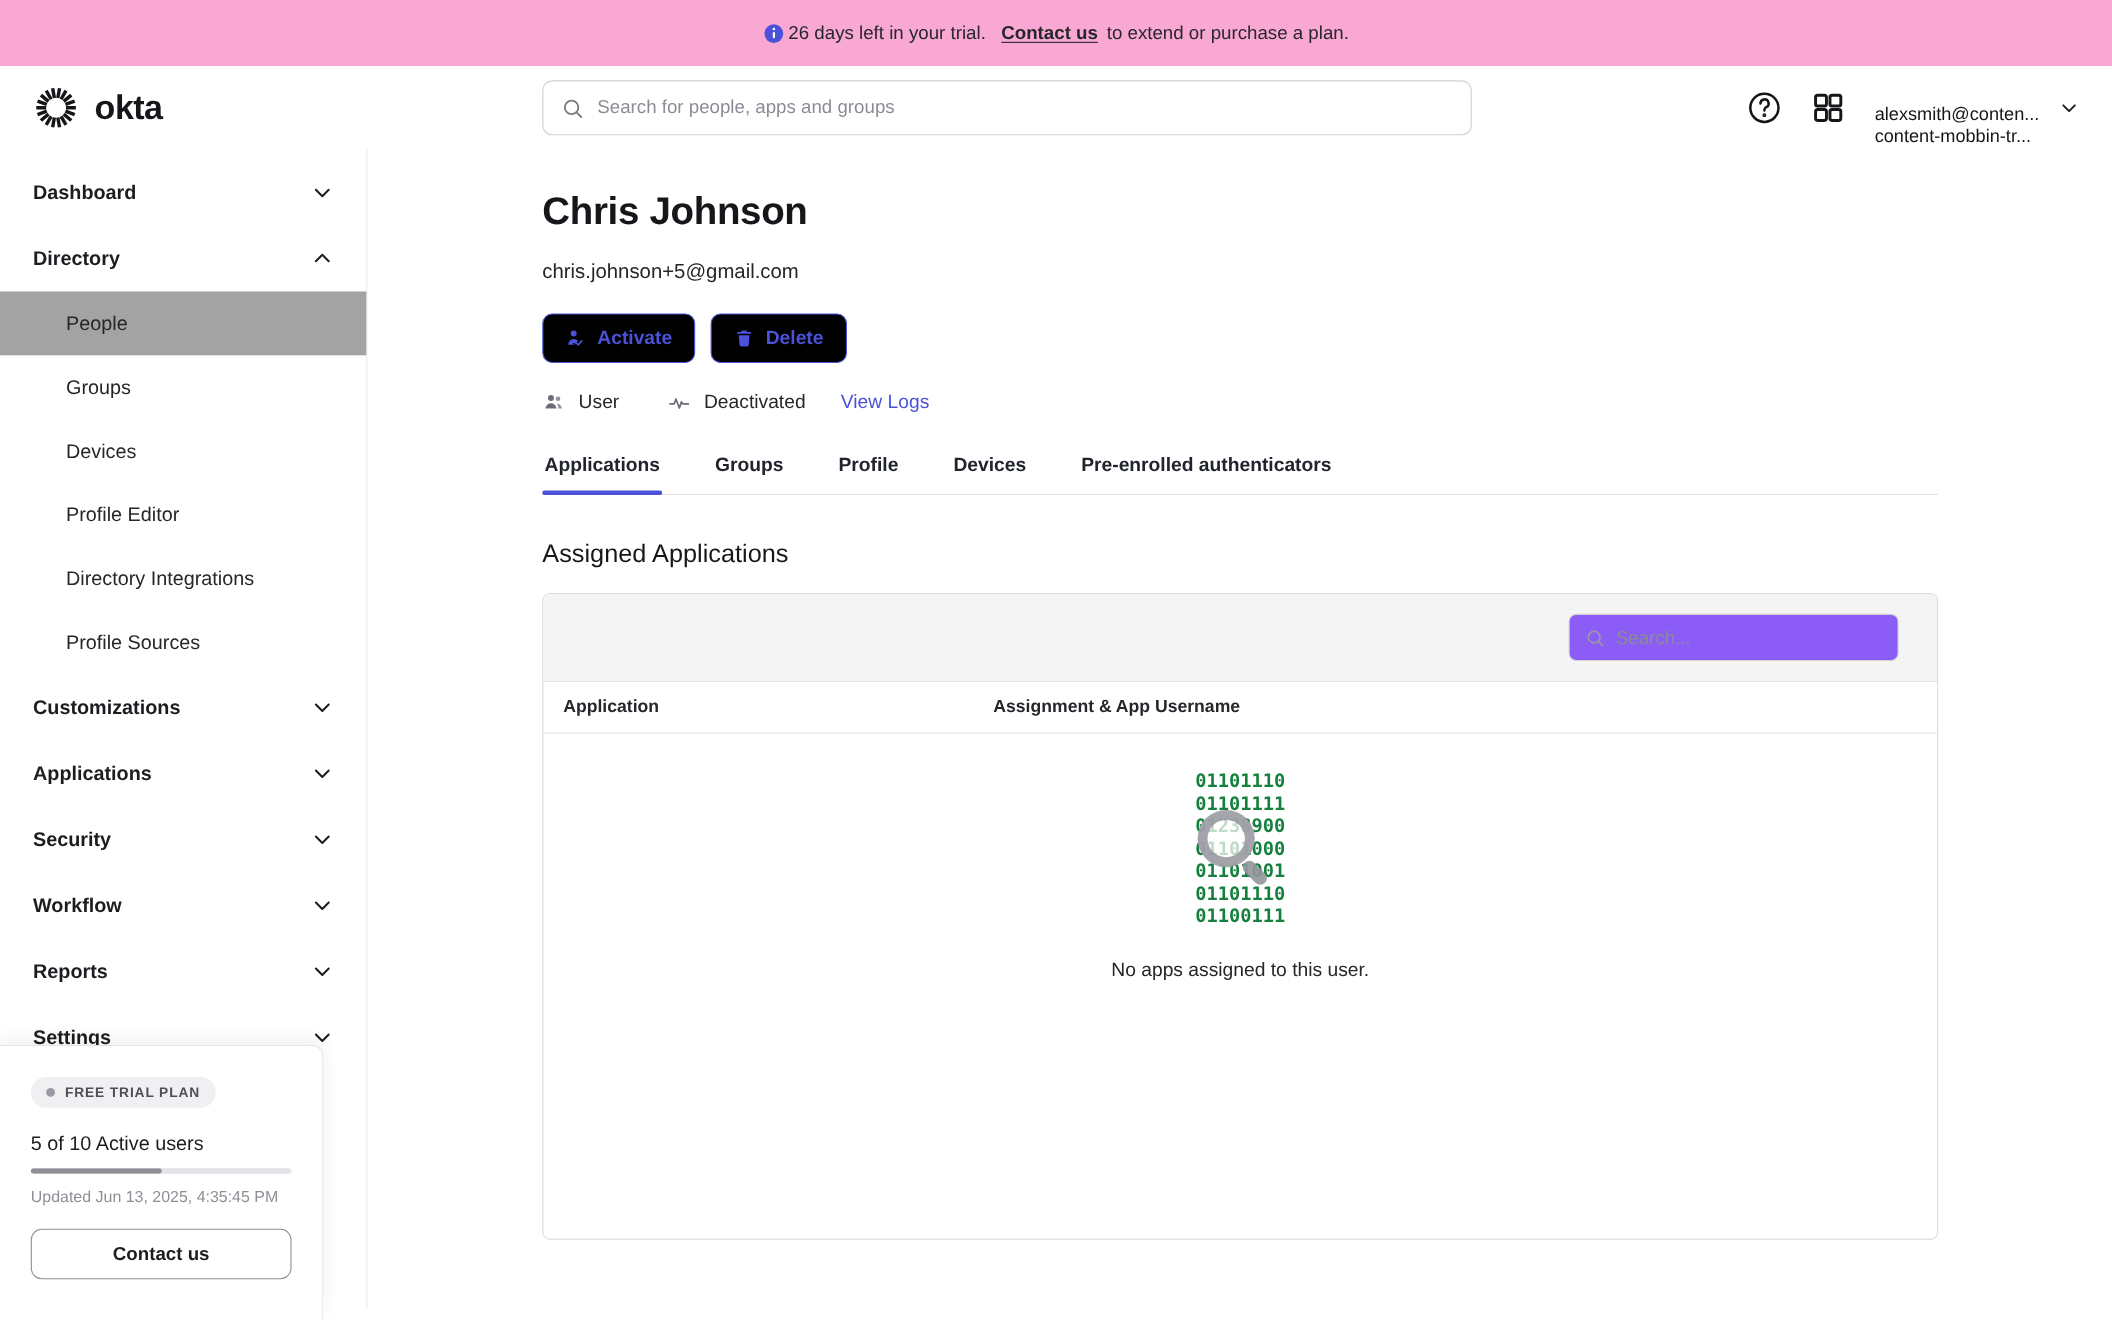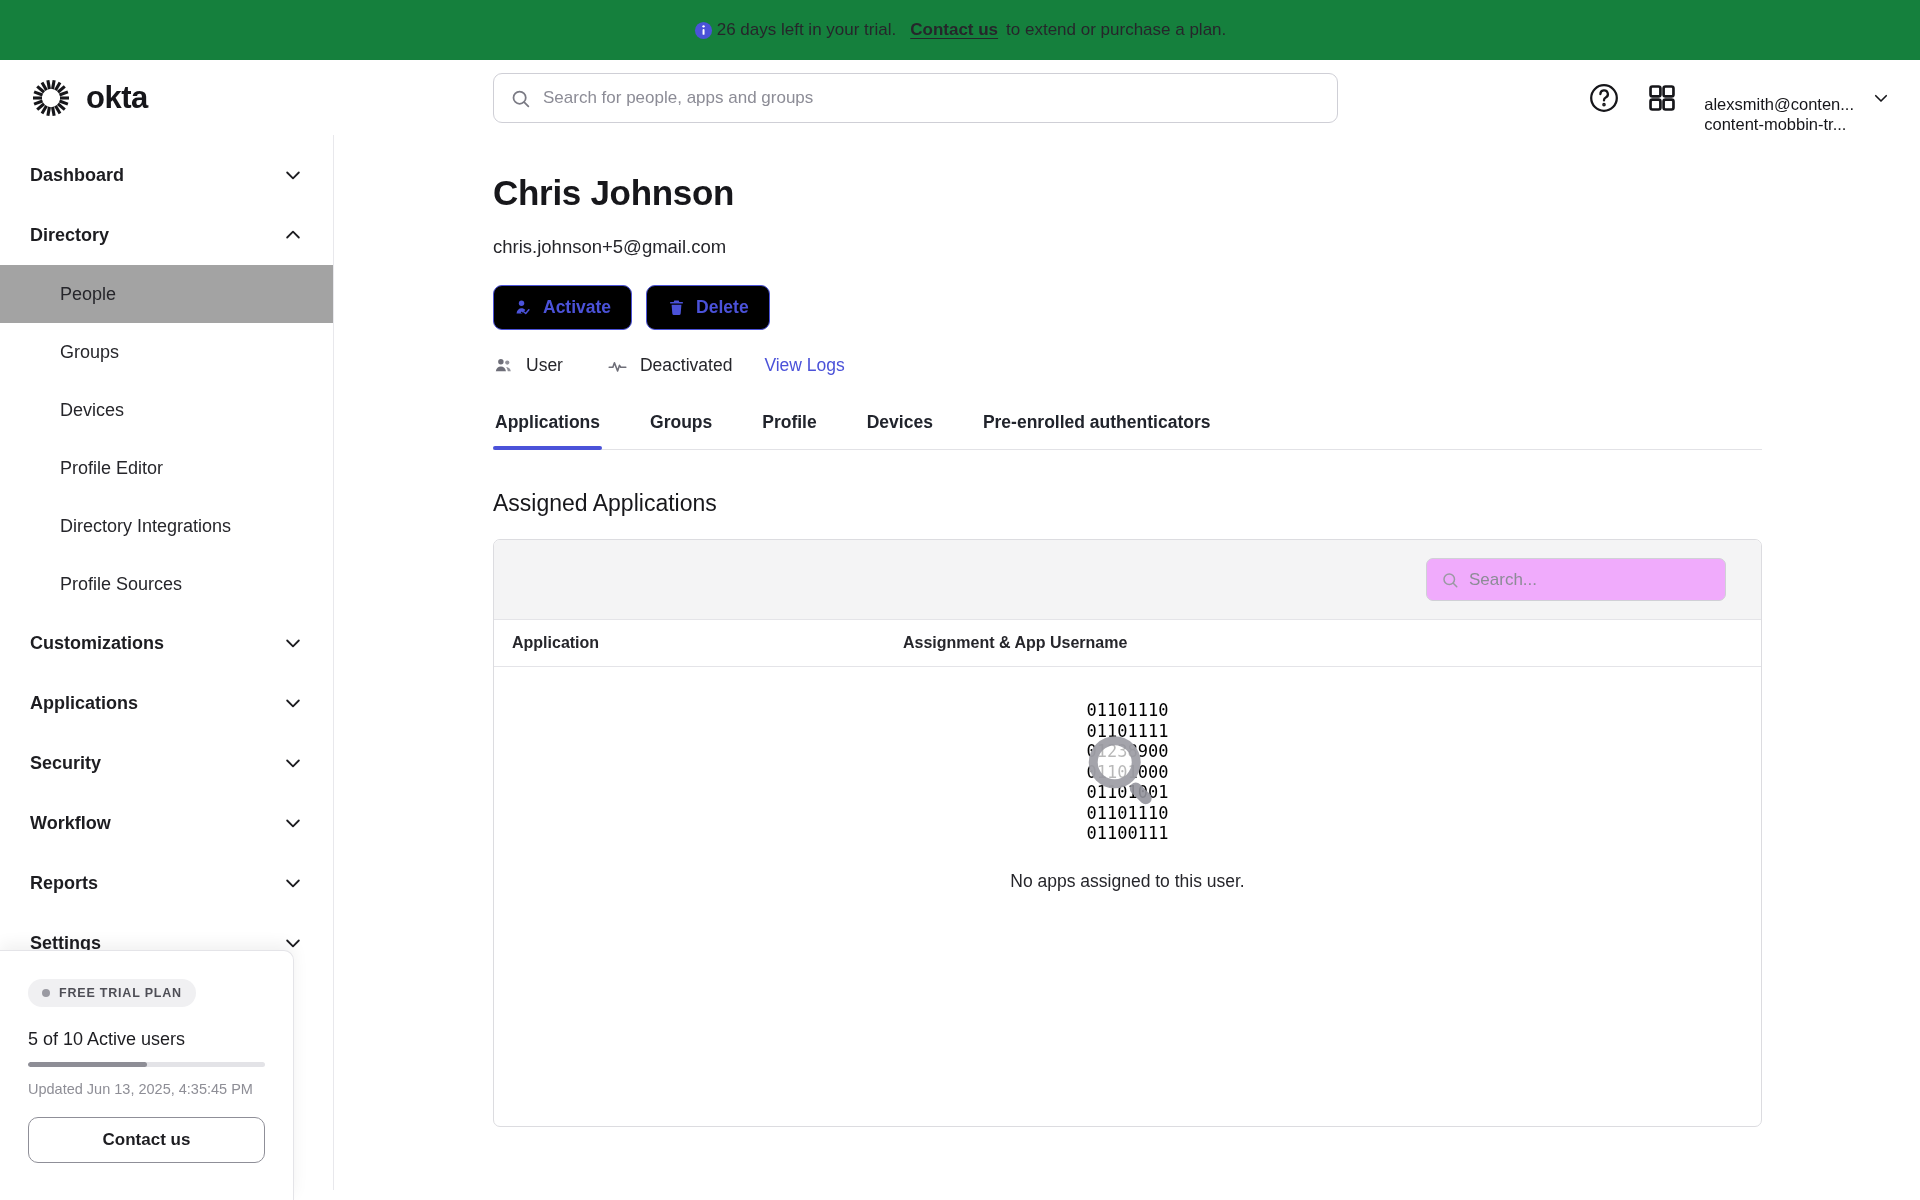--- a/index.html
+++ b/index.html
@@ -1,20 +1,20 @@
 <!DOCTYPE html>
 <html><head>
 <meta charset="utf-8">
 <style>
   * { margin:0; padding:0; box-sizing:border-box; }
   html,body { width:1920px; height:1200px; overflow:hidden; background:#ffffff;
     font-family:"Liberation Sans", sans-serif; color:#1d1d21; }
 
   
-  .banner { height:60px; background:#15803d; display:flex; align-items:center; justify-content:center; gap:4px; font-size:17px; color:#26262b; }
+  .banner { height:60px; background:#f9a8d4; display:flex; align-items:center; justify-content:center; gap:4px; font-size:17px; color:#26262b; }
   .banner .info-ic { width:19px; height:19px; display:inline-flex; }
   .banner a { color:#26262b; font-weight:600; text-decoration:underline; text-underline-offset:3px; margin:0 4px 0 10px; cursor:pointer; }
 
   
   .header { height:75px; background:#fff; display:flex; align-items:center; position:relative; }
   .logo { display:flex; align-items:center; gap:14px; margin-left:30px; }
   .logo-word { font-size:31px; font-weight:700; letter-spacing:-0.5px; color:#16161a; }
   .hdr-search { position:absolute; left:493px; top:13px; width:845px; height:50px; border:1px solid #cfcfd6; border-radius:9px; background:#fff; display:flex; align-items:center; padding:0 16px; gap:12px; }
   .hdr-search svg { width:21px; height:21px; color:#7a7a84; flex:0 0 auto; }
   .hdr-search input { border:none; outline:none; font-size:17px; color:#1d1d21; width:100%; font-family:"Liberation Sans",sans-serif; background:transparent; }
@@ -60,28 +60,28 @@
   .tabs { margin-top:36px; display:flex; gap:46px; border-bottom:1px solid #e2e2e6; }
   .tab { font-size:17.5px; font-weight:600; color:#21242c; padding:0 2px 16px 2px; cursor:pointer; position:relative; }
   .tab.active { font-weight:700; }
   .tab.active::after { content:""; position:absolute; left:0; right:0; bottom:-1px; height:4px; background:#4b52d9; border-radius:2px; }
 
   .section-title { margin-top:40px; font-size:23px; font-weight:400; color:#17171b; }
 
   
   .card { margin-top:22px; width:1269px; height:588px; border:1px solid #dcdce0; border-radius:7px; overflow:hidden; background:#fff; position:relative; }
   .card-toolbar { height:80px; background:#f4f4f5; border-bottom:1px solid #e4e4e8; display:flex; align-items:center; justify-content:flex-end; padding-right:35px; }
-  .tbl-search { width:300px; height:43px; background:#f0abfc; border:1px solid #d0d0d6; border-radius:7px; display:flex; align-items:center; padding:0 14px; gap:10px; }
+  .tbl-search { width:300px; height:43px; background:#8b5cf6; border:1px solid #d0d0d6; border-radius:7px; display:flex; align-items:center; padding:0 14px; gap:10px; }
   .tbl-search svg { width:18px; height:18px; color:#9a9aa2; flex:0 0 auto; }
   .tbl-search input { border:none; outline:none; font-size:17px; width:100%; color:#1d1d21; background:transparent; font-family:"Liberation Sans",sans-serif; }
   .tbl-search input::placeholder { color:#8c8c96; }
   .tbl-head { height:47px; display:flex; align-items:center; border-bottom:1px solid #e4e4e8; font-size:16px; font-weight:700; color:#26262b; }
   .tbl-head .col1 { padding-left:18px; width:409px; }
   .empty { position:absolute; left:0; right:0; top:160px; text-align:center; }
-  .binary { font-family:"DejaVu Sans Mono", monospace; font-size:17px; line-height:20.5px; color:#000000; position:relative; display:inline-block; }
+  .binary { font-family:"DejaVu Sans Mono", monospace; font-size:17px; line-height:20.5px; color:#15803d; position:relative; display:inline-block;font-weight:bold; }
   .mag-overlay { position:absolute; left:50%; top:50%; transform:translate(-58%,-54%); width:66px; height:66px; }
   .mag-circle { position:absolute; left:0; top:0; width:52px; height:52px; border-radius:50%; border:9px solid rgba(148,148,156,0.85); background:rgba(255,255,255,0.72); }
   .mag-handle { position:absolute; left:46px; top:44px; width:12px; height:26px; background:rgba(148,148,156,0.9); border-radius:6px; transform:rotate(-45deg); }
   .empty-msg { margin-top:27px; font-size:17.5px; color:#26262b; }
 </style>
 </head>
 <body>
 
 <div class="banner">
   <span class="info-ic">

